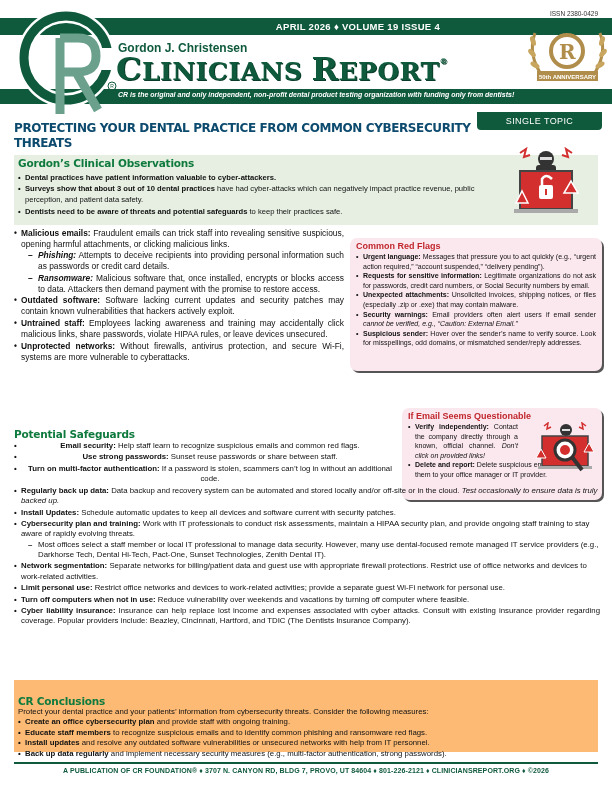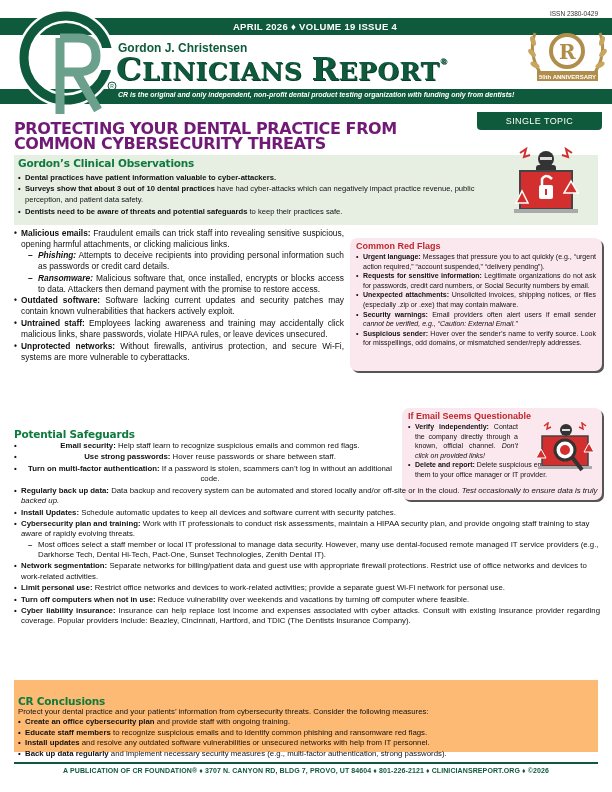--- a/index.html
+++ b/index.html
@@ -2,33 +2,33 @@
 <html><head>
 <meta charset="utf-8">
 <style>
   * { box-sizing: border-box; margin: 0; padding: 0; }
   html, body { width: 612px; height: 792px; background: #ffffff; overflow: hidden; }
   body { font-family: "Liberation Sans", sans-serif; color: #111; position: relative; }
 
   
   .issn { position: absolute; top: 10px; right: 14px; font-size: 6.5px; color: #333; }
   .hdr-band-top { position: absolute; top: 18px; left: 0; width: 612px; height: 17px; background: #0f5a3d; }
-  .hdr-issue { position: absolute; top: 21px; left: 190px; width: 250px; text-align: center; color: #fff; font-weight: bold; font-size: 9.5px; letter-spacing: 0.3px; }
+  .hdr-issue { position: absolute; top: 21px; left: 190px; width: 250px; text-align: right; color: #fff; font-weight: bold; font-size: 9.5px; letter-spacing: 0.3px; }
   .hdr-band-bot { position: absolute; top: 89px; left: 0; width: 612px; height: 15px; background: #0f5a3d; }
   .hdr-tag { position: absolute; top: 91px; left: 118px; color: #fff; font-style: italic; font-weight: bold; font-size: 7px; white-space: nowrap; }
   .hdr-author { position: absolute; top: 41px; left: 118px; color: #0f5a3d; font-weight: bold; font-size: 12px; }
   .hdr-title { position: absolute; top: 50px; left: 116px; color: #0f5a3d; font-family: "DejaVu Serif", serif; font-weight: bold; font-size: 32px; letter-spacing: 0.5px; white-space: nowrap; text-shadow: 1px 1px 0 #0a3d29; }
   .hdr-title .small { font-size: 25px; }
   .hdr-title sup { font-size: 8px; vertical-align: top; position: relative; top: 6px; }
   .logo { position: absolute; top: 6px; left: 18px; width: 110px; height: 108px; }
   .badge { position: absolute; top: 25px; left: 525px; width: 85px; height: 65px; }
 
   
   .single-topic { position: absolute; top: 112px; left: 477px; width: 125px; height: 18px; background: #0f5a3d; color: #fff; font-weight: normal; font-size: 9px; text-align: center; line-height: 18px; border-radius: 0 0 4px 4px; letter-spacing: 0.4px; }
-  .article-title { position: absolute; top: 121px; left: 14px; width: 460px; font-family: "DejaVu Sans", sans-serif; font-weight: bold; font-size: 16px; line-height: 15px; color: #701a75; letter-spacing: -0.4px; text-transform: uppercase; }
+  .article-title { position: absolute; top: 121px; left: 14px; width: 460px; font-family: "DejaVu Sans", sans-serif; font-weight: bold; font-size: 12px; line-height: 15px; color: #0c4a6e; letter-spacing: -0.4px; text-transform: uppercase; }
 
   
   .obs-box { position: absolute; top: 155px; left: 14px; width: 584px; height: 70px; background: #e6efe1; }
   .sec-h { color: #0f7a3d; font-weight: bold; font-size: 10.5px; font-family: "DejaVu Sans", sans-serif; letter-spacing: -0.2px; }
   .obs-box .sec-h { position: absolute; top: 2px; left: 4px; }
   .obs-list { position: absolute; top: 17px; left: 4px; width: 495px; font-size: 7.6px; line-height: 11.2px; }
   .obs-illus { position: absolute; top: -8px; right: 12px; width: 80px; height: 75px; }
 
   ul.b { list-style: none; }
   ul.b li { position: relative; padding-left: 7px; }
@@ -174,21 +174,21 @@
     <line x1="38" y1="35" x2="48" y2="48" stroke="#333" stroke-width="4"></line>
     <path d="M2 36 L7 27 L12 36 Z" fill="#d32f2f" stroke="#fff" stroke-width="1"></path>
     <path d="M50 30 L55 21 L60 30 Z" fill="#d32f2f" stroke="#fff" stroke-width="1"></path>
   </svg>
 </div>
 
 <div class="safeguards">
   <div class="sec-h">Potential Safeguards</div>
   <ul class="b">
     <li class="sg-narrow"><b>Email security:</b><span> Help staff learn to recognize suspicious emails and common red flags.</span></li>
-    <li class="sg-narrow"><b>Use strong passwords:</b><span> Hover reuse passwords or share between staff.</span></li>
+    <li class="sg-narrow"><b>Use strong passwords:</b><span> Sunset reuse passwords or share between staff.</span></li>
     <li class="sg-narrow"><b>Turn on multi-factor authentication:</b><span> If a password is stolen, scammers can’t log in without an additional code.</span></li>
     <li><b>Regularly back up data:</b><span> Data backup and recovery system can be automated and stored locally and/or off-site or in the cloud. </span><i>Test occasionally to ensure data is truly backed up.</i></li>
     <li><b>Install Updates:</b><span> Schedule automatic updates to keep all devices and software current with security patches.</span></li>
     <li><b>Cybersecurity plan and training:</b><span> Work with IT professionals to conduct risk assessments, maintain a HIPAA security plan, and provide ongoing staff training to stay aware of rapidly evolving threats.</span>
       <ul class="d">
           <li><span>Most offices select a staff member or local IT professional to manage data security. However, many use dental-focused remote managed IT service providers (e.g., Darkhorse Tech, Dental Hi-Tech, Pact-One, Sunset Technologies, Zenith Dental IT).</span></li>
         </ul>
     </li>
     <li><b>Network segmentation:</b><span> Separate networks for billing/patient data and guest use with appropriate firewall protections. Restrict use of office networks and devices to work-related activities.</span></li>
     <li><b>Limit personal use:</b><span> Restrict office networks and devices to work-related activities; provide a separate guest Wi-Fi network for personal use.</span></li>

